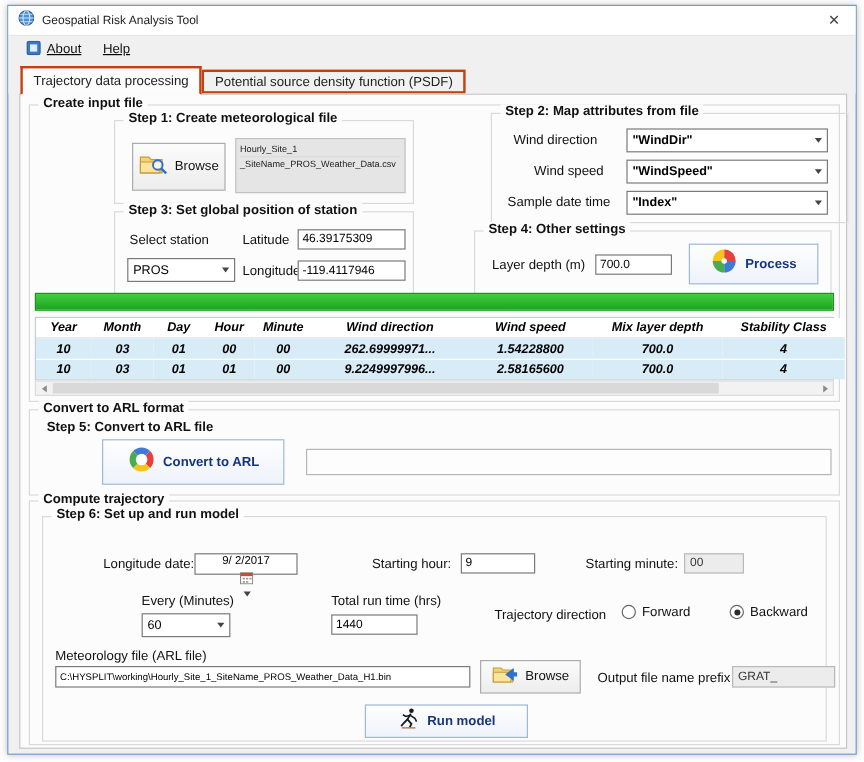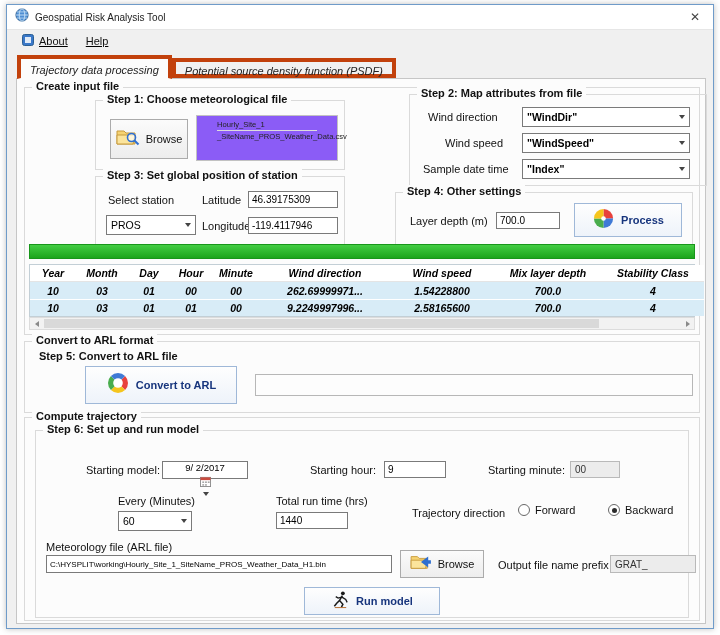--- a/index.html
+++ b/index.html
@@ -13,22 +13,22 @@
   #title { font-size:10px; color:#222; margin-left:6px; }
   #close { position:absolute; right:0; top:0; width:36px; height:24px; display:flex;
            align-items:center; justify-content:center; font-size:12px; color:#444; cursor:pointer; }
 
   
   #menubar { height:23px; background:#f0f0f0; border-top:1px solid #e6e6e6; display:flex; align-items:center; padding:0 6px;text-decoration:underline; }
   .menu-item { display:flex; align-items:center; gap:5px; font-size:11px; color:#111; padding:2px 9px; cursor:default; }
 
   
   #tabstrip { height:26px; background:#f0f0f0; display:flex; align-items:flex-end; padding-left:10px; }
-  .tab { font-size:11px; color:#222; border:4px solid #c2410c; background:#f1f1f1;
-         height:20px; padding:3px 9px 0 9px; white-space:nowrap; cursor:pointer;font-style:italic; }
+  .tab { font-size:11px; color:#222; border:2px solid #c2410c; background:#f1f1f1;
+         height:20px; padding:3px 9px 0 9px; white-space:nowrap; cursor:pointer; }
   .tab.active { background:#fcfcfc; height:24px; padding-top:5px; border-bottom:1px solid #fcfcfc;
                 margin-bottom:-1px; position:relative; z-index:3; }
 
   
   #page { position:absolute; left:9px; top:73px; width:690px; height:546px;
           background:#fcfcfc; border:1px solid #c6c6c6; }
 
   .gbox { position:absolute; border:1px solid #dadada; }
   .glabel { position:absolute; top:-8px; left:7px; background:#fcfcfc; padding:0 4px;
             font-size:11px; font-weight:bold; color:#111; white-space:nowrap; }
@@ -47,21 +47,21 @@
   .combo .arr { position:absolute; right:4px; top:50%; margin-top:-2px; width:0; height:0;
                 border-left:3.5px solid transparent; border-right:3.5px solid transparent;
                 border-top:4.5px solid #444; }
 
   .btn { position:absolute; display:flex; align-items:center; justify-content:center; gap:6px;
          border:1px solid #9fb8d8; background:linear-gradient(#fefefe,#eef3fa); cursor:pointer; }
   .btn .blue-text { color:#17357d; font-weight:bold; font-size:11px; }
   .btn.gray { border:1px solid #ababab; background:linear-gradient(#fbfbfb,#ededed); }
   .btn .plain-text { color:#111; font-size:11px; }
 
-  .filebox { position:absolute; border:1px solid #c2c2c2; background:#8b5cf6; padding:3px 20px;
+  .filebox { position:absolute; border:1px solid #c2c2c2; background:#e5e5e5; padding:3px 3px;
              font-size:7.6px; color:#222; line-height:1.5; }
   .filebox .l1 { border-bottom:1px solid #dcdcdc; display:block; }
 
   .progress-green { position:absolute; background:linear-gradient(#43cd43,#1ca51c); border:1px solid #18961a; }
   .progress-empty { position:absolute; border:1px solid #b7b7b7; background:#fdfdfd; }
 
   
   .tbl { position:absolute; background:#fff; border:1px solid #c3cfd6; }
   .tbl-row { display:grid; grid-template-columns:46px 52px 42px 42px 48px 130px 104px 108px 102px;font-style:italic; }
   .cell { display:flex; align-items:center; justify-content:center; font-size:10.5px; height:17px;
@@ -144,21 +144,21 @@
     <div class="tab active">Trajectory data processing</div>
     <div class="tab">Potential source density function (PSDF)</div>
   </div>
 
   <div id="page">
 
     <div id="g1" class="gbox">
       <span class="glabel">Create input file</span>
 
       <div id="step1" class="gbox">
-        <span class="glabel">Step 1: Choose meteorological file</span>
+        <span class="glabel">Step 1: Create meteorological file</span>
         <div id="browse1" class="btn gray">
           <span>
             <svg width="24" height="20" viewBox="0 0 24 20">
               <path d="M1 4 h7 l2 2 h9 v11 H1 Z" fill="#f6d372" stroke="#c69a3d"></path>
               <path d="M1 8 h18 l-2 9 H1 Z" fill="#fbe49c" stroke="#c69a3d"></path>
               <circle cx="15.5" cy="10.5" r="4" fill="rgba(255,255,255,.65)" stroke="#2f6fd0" stroke-width="1.6"></circle>
               <line x1="18.5" y1="13.5" x2="22.5" y2="17.5" stroke="#2f6fd0" stroke-width="2"></line>
             </svg>
           </span>
           <span class="plain-text">Browse</span>
@@ -287,21 +287,21 @@
       </div>
       <div class="progress-empty" style="left:230px; top:32px; width:438px; height:22px;"></div>
     </div>
 
     <div id="g3" class="gbox">
       <span class="glabel">Compute trajectory</span>
 
       <div id="step6" class="gbox">
         <span class="glabel">Step 6: Set up and run model</span>
 
-        <span class="lbl" style="left:50px; top:33px;">Starting model:</span>
+        <span class="lbl" style="left:50px; top:33px;">Longitude date:</span>
         <div class="datectrl" style="left:126px; top:30px; width:86px; height:18px;">
           <span>9/ 2/2017</span>
           <span>
             <svg width="11" height="11" viewBox="0 0 12 12">
               <rect x="0.5" y="1.5" width="11" height="10" fill="#fff" stroke="#8a8a8a"></rect>
               <rect x="0.5" y="1.5" width="11" height="3" fill="#c94b3f"></rect>
               <rect x="2.5" y="6" width="2" height="1.5" fill="#9a9a9a"></rect>
               <rect x="5.5" y="6" width="2" height="1.5" fill="#9a9a9a"></rect>
               <rect x="8.5" y="6" width="2" height="1.5" fill="#9a9a9a"></rect>
               <rect x="2.5" y="9" width="2" height="1.5" fill="#9a9a9a"></rect>

